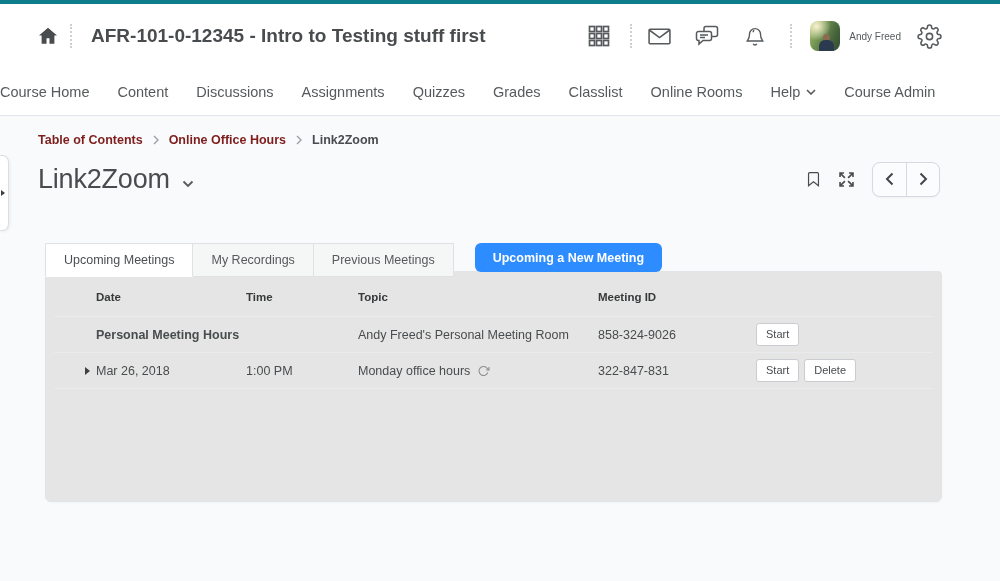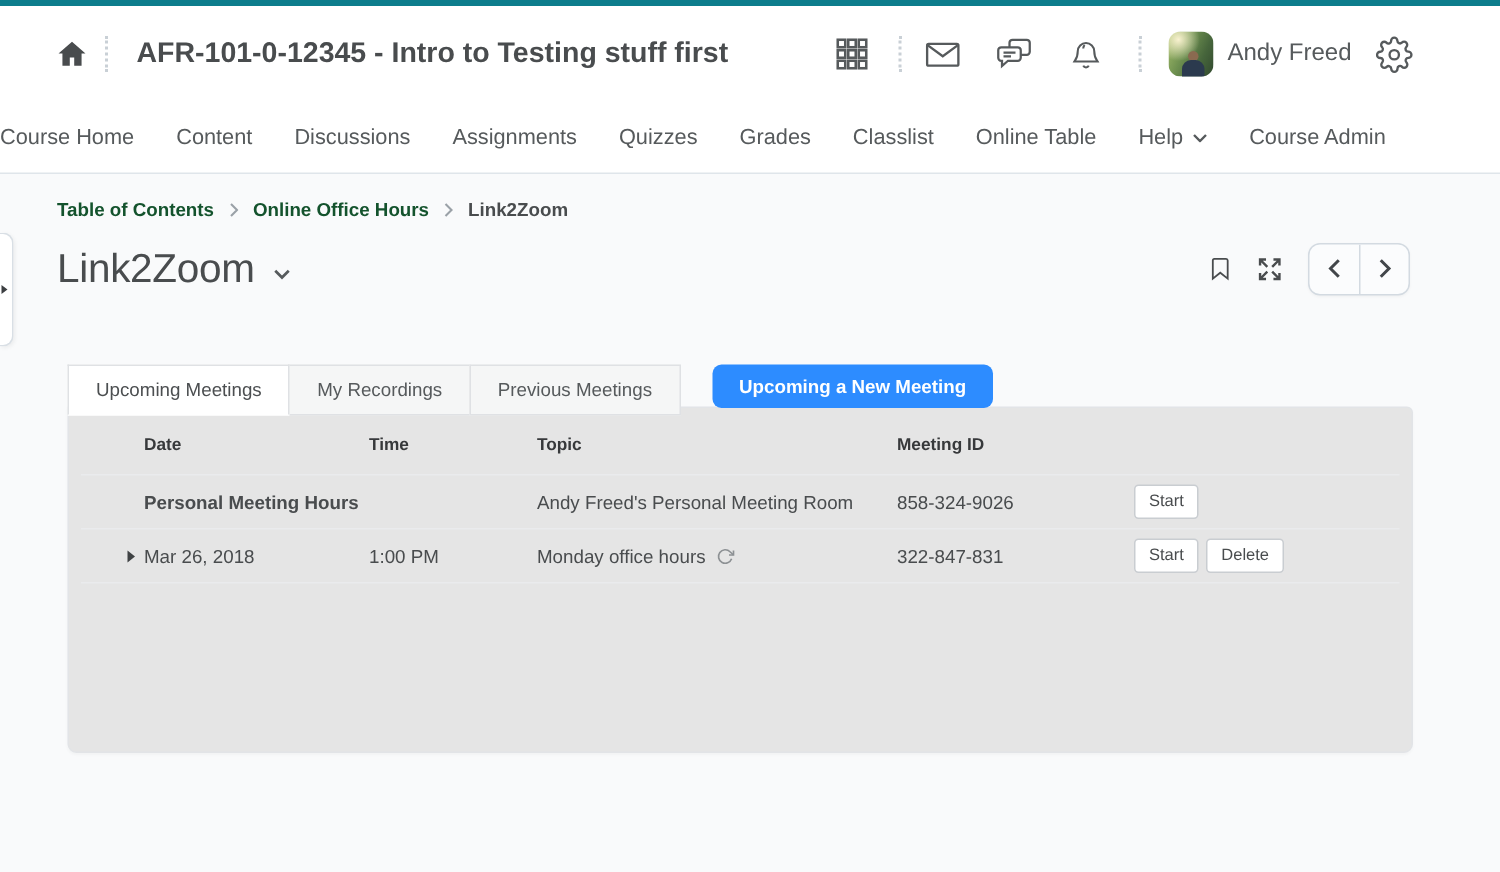--- a/index.html
+++ b/index.html
@@ -15,32 +15,32 @@
   .hicon { display:flex; align-items:center; justify-content:center; cursor:pointer; }
   .header-right { margin-left:auto; display:flex; align-items:center; }
   .avatar { width:30px; height:30px; border-radius:8px; overflow:hidden; position:relative;
     background:
       radial-gradient(circle at 22% 18%, rgba(255,246,214,.95), rgba(255,246,214,0) 42%),
       linear-gradient(115deg, #a8c06d 0%, #6f9150 38%, #47663c 70%, #31492e 100%); }
   .avatar .torso { position:absolute; left:9px; bottom:-3px; width:15px; height:14px;
     border-radius:6px 6px 0 0; background:#2b3a4e; }
   .avatar .head { position:absolute; left:13px; bottom:10px; width:7px; height:7px;
     border-radius:50%; background:#8a6a50; }
-  .user-name { font-size:16px; color:#565a5c; margin:0 16px 0 9px; white-space:nowrap; }
+  .user-name { font-size:10px; color:#565a5c; margin:0 16px 0 9px; white-space:nowrap; }
 
   
   .coursenav { height:48px; background:#fff; border-bottom:1px solid #dfe5ea;
     display:flex; align-items:center; gap:28px; }
   .nav-item { font-size:14.5px; color:#565a5c; cursor:pointer; display:flex;
     align-items:center; gap:6px; white-space:nowrap; }
 
   
   .breadcrumb { padding:17px 0 0 38px; display:flex; align-items:center; gap:10px;
     font-size:12.5px; font-weight:700; }
-  .crumb-link { color:#14532d; cursor:pointer; }
+  .crumb-link { color:#7f1d1d; cursor:pointer; }
   .crumb-current { color:#494c4e; }
   .title-row { display:flex; align-items:center; margin:12px 60px 0 38px; height:40px; }
   .page-title { font-size:27px; font-weight:400; color:#494c4e; letter-spacing:-0.2px; }
   .title-chevron { margin-left:12px; margin-top:8px; cursor:pointer; }
   .title-actions { margin-left:auto; display:flex; align-items:center; }
   .pager { display:flex; border:1px solid #d3dae1; border-radius:8px; overflow:hidden;
     background:#fbfcfd; box-shadow:0 1px 2px rgba(0,0,0,.04); }
   .pager-btn { width:33px; height:33px; display:flex; align-items:center; justify-content:center; cursor:pointer; }
   .pager-btn + .pager-btn { border-left:1px solid #d3dae1; }
 
@@ -157,21 +157,21 @@
   <span class="nav-item">
       <span>Quizzes</span>
     </span>
   <span class="nav-item">
       <span>Grades</span>
     </span>
   <span class="nav-item">
       <span>Classlist</span>
     </span>
   <span class="nav-item">
-      <span>Online Table</span>
+      <span>Online Rooms</span>
     </span>
   <span class="nav-item">
     <span>Help</span>
     <svg width="10" height="6" viewBox="0 0 10 6" fill="none" stroke="#565a5c" stroke-width="1.6">
         <path d="m1 1 4 4 4-4"></path>
       </svg>
   </span>
   <span class="nav-item">
       <span>Course Admin</span>
     </span>

